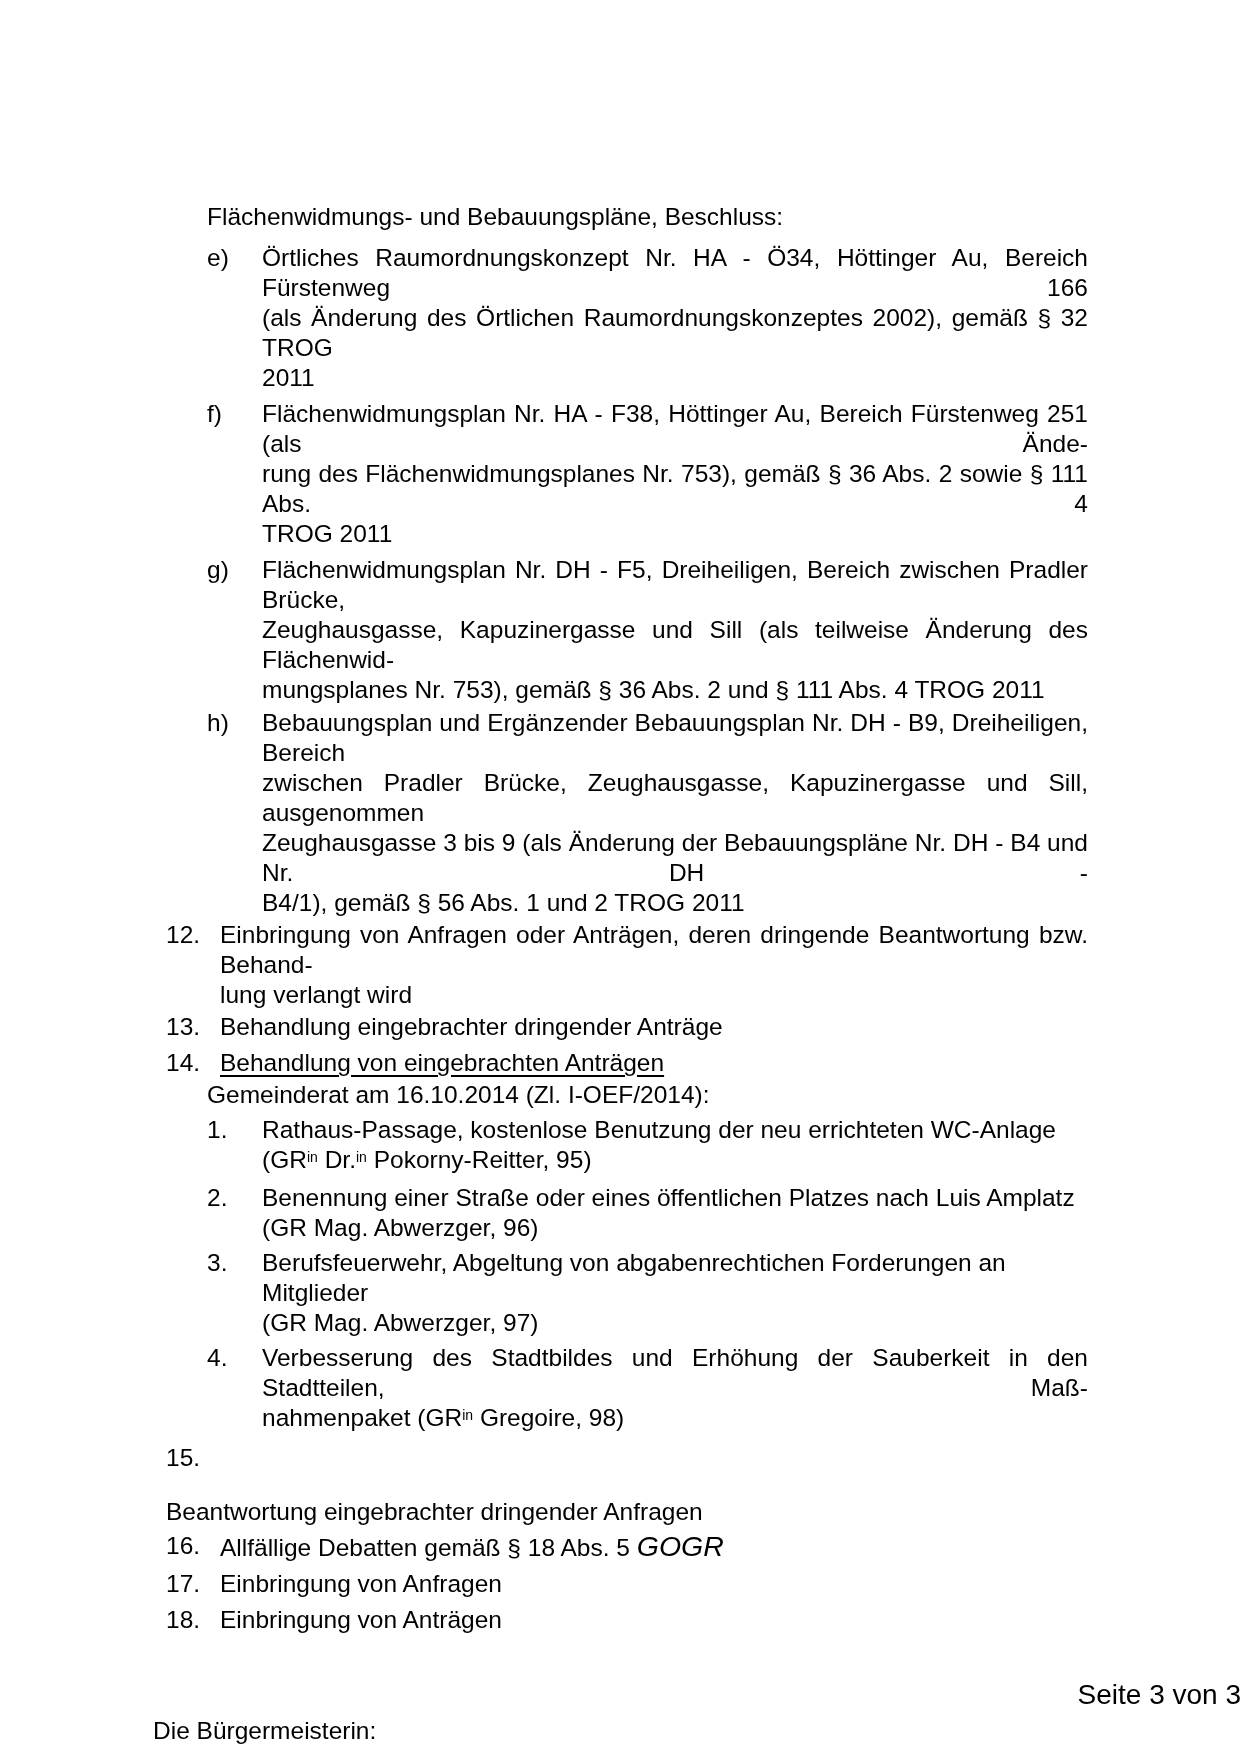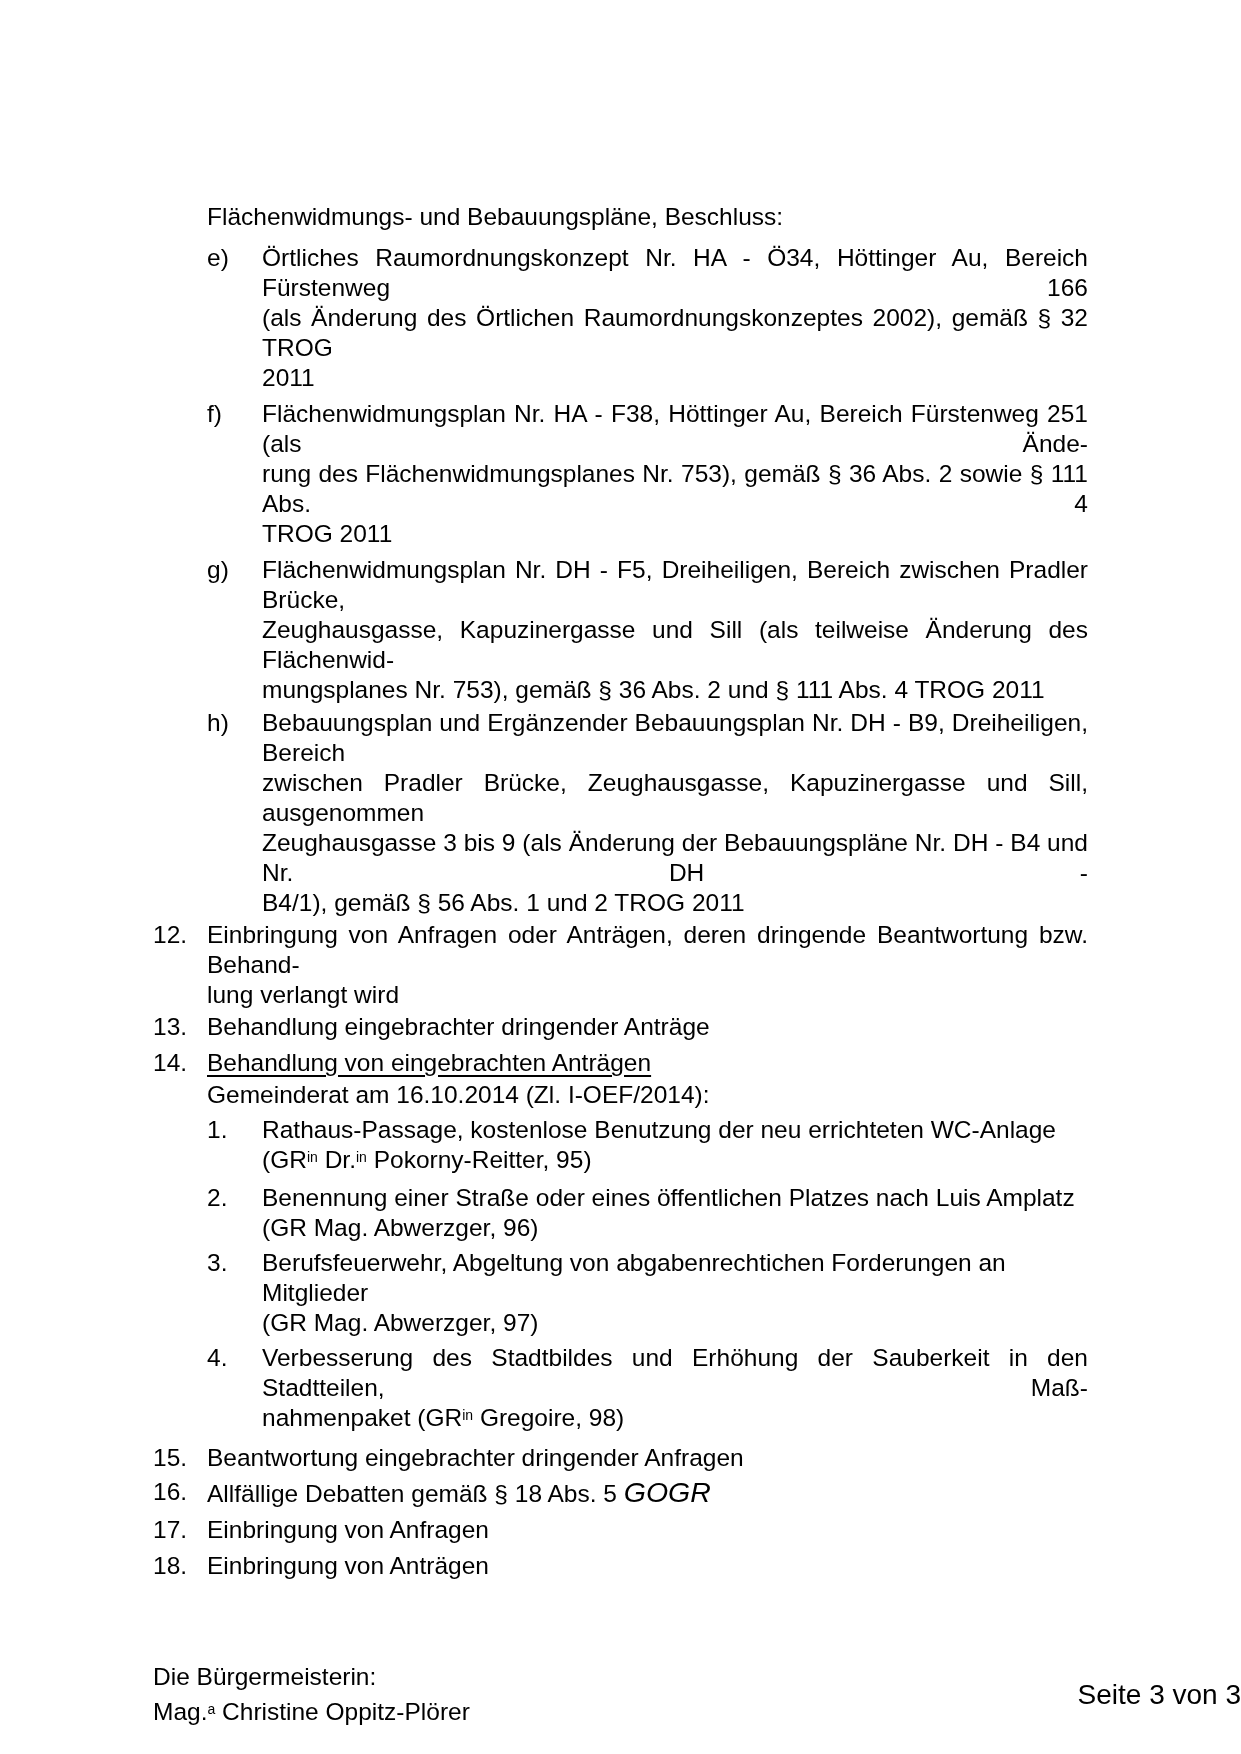--- a/index.html
+++ b/index.html
@@ -13,21 +13,21 @@
     position: relative;
     overflow: hidden;
   }
   .content { position: absolute; left: 153px; top: 202px; width: 935px; }
   .heading { margin-left: 54px; }
   
   .litem { display: flex; margin-left: 54px; }
   .lmark { flex: 0 0 55px; width: 55px; }
   .ltext { flex: 1; min-width: 0; }
   
-  .nitem { display: flex; }
+  .nitem { display: flex; margin-left: 13px; }
   .nmark { flex: 0 0 54px; width: 54px; }
   .ntext { flex: 1; min-width: 0; }
   .subtitle { margin-left: 54px; }
   
   .jl { text-align: justify; text-align-last: justify; text-justify: inter-word; }
   .ll { text-align: left; }
   .u { text-decoration: underline; text-decoration-thickness: 2px; text-underline-offset: 4px; }
   .sup { font-size: 14px; position: relative; top: -0.45em; line-height: 0; }
   .big { font-size: 28.5px; font-style: italic; }
   
@@ -36,21 +36,21 @@
   .m-g   { margin-top: 6px; }
   .m-h   { margin-top: 3px; }
   .m-12  { margin-top: 2px; }
   .m-13  { margin-top: 2px; }
   .m-14  { margin-top: 6px; }
   .m-gem { margin-top: 2px; }
   .m-s1  { margin-top: 5px; }
   .m-s2  { margin-top: 8px; }
   .m-s3  { margin-top: 5px; }
   .m-s4  { margin-top: 5px; }
-  .m-15  { margin-top: 10px; }
+  .m-15  { margin-top: 10px; flex-direction: column; }
   .m-16  { margin-top: 4px; }
   .m-17  { margin-top: 6px; }
   .m-18  { margin-top: 6px; }
   .m-die { margin-top: 81px; }
   .m-mag { margin-top: 5px; }
   .footer {
     position: absolute; top: 1681px; left: 0; width: 1241px;
     text-align: right; text-indent: 48px;
     font-size: 28px; line-height: 28px;
   }

